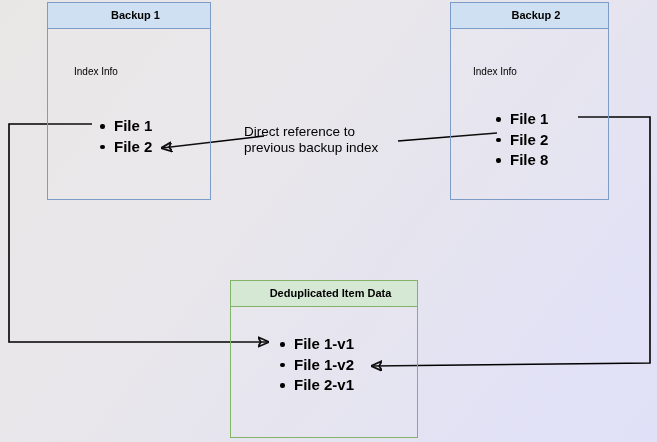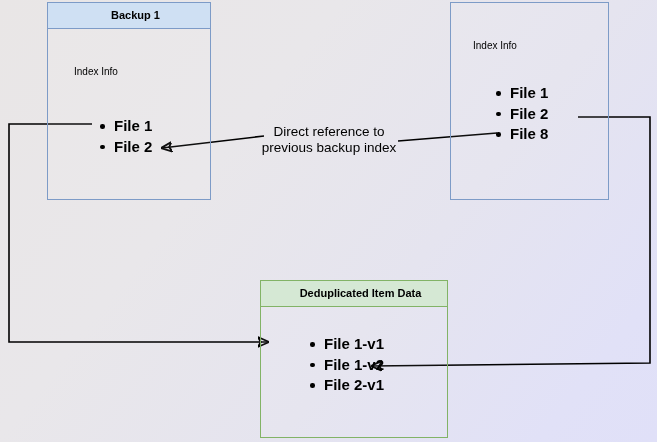--- a/index.html
+++ b/index.html
@@ -92,21 +92,21 @@
     border-radius: 50%;
     background: #000;
   }
 
   
   .edge-label {
     position: absolute;
     font-size: 13.5px;
     line-height: 16px;
     color: #000;
-    text-align: center;
+    text-align: left;
     white-space: pre-line;
   }
 
   
   #edges {
     position: absolute;
     left: 0;
     top: 0;
     width: 657px;
     height: 442px;
@@ -139,31 +139,32 @@
     <div class="body">
       <div class="section-label" style="left:26px; top:37px;">Index Info</div>
       <ul class="bullets" style="left:52px; top:87px;">
         <li>File 1</li>
         <li>File 2</li>
       </ul>
     </div>
   </div>
 
   <div class="node blue" style="left:450px; top:2px; width:159px; height:198px;">
+    <div class="title">Backup 2</div>
     <div class="body">
       <div class="section-label" style="left:22px; top:37px;">Index Info</div>
       <ul class="bullets" style="left:45px; top:80px;">
         <li>File 1</li>
         <li>File 2</li>
         <li>File 8</li>
       </ul>
     </div>
   </div>
 
-  <div class="node green" style="left:230px; top:280px; width:188px; height:158px;margin-left:30px;">
+  <div class="node green" style="left:230px; top:280px; width:188px; height:158px;">
     <div class="title">Deduplicated Item Data</div>
     <div class="body">
       <ul class="bullets" style="left:49px; top:27px;">
         <li>File 1-v1</li>
         <li>File 1-v2</li>
         <li>File 2-v1</li>
       </ul>
     </div>
   </div>
 

